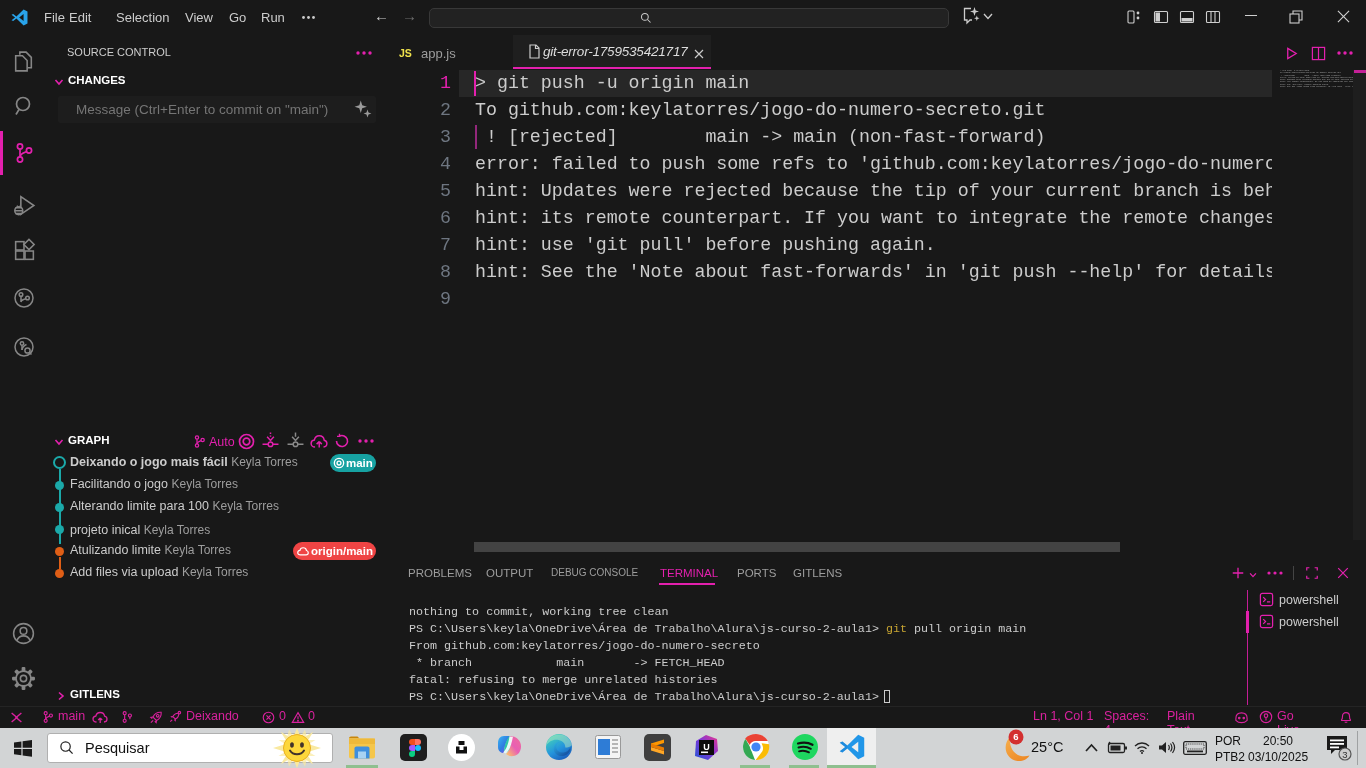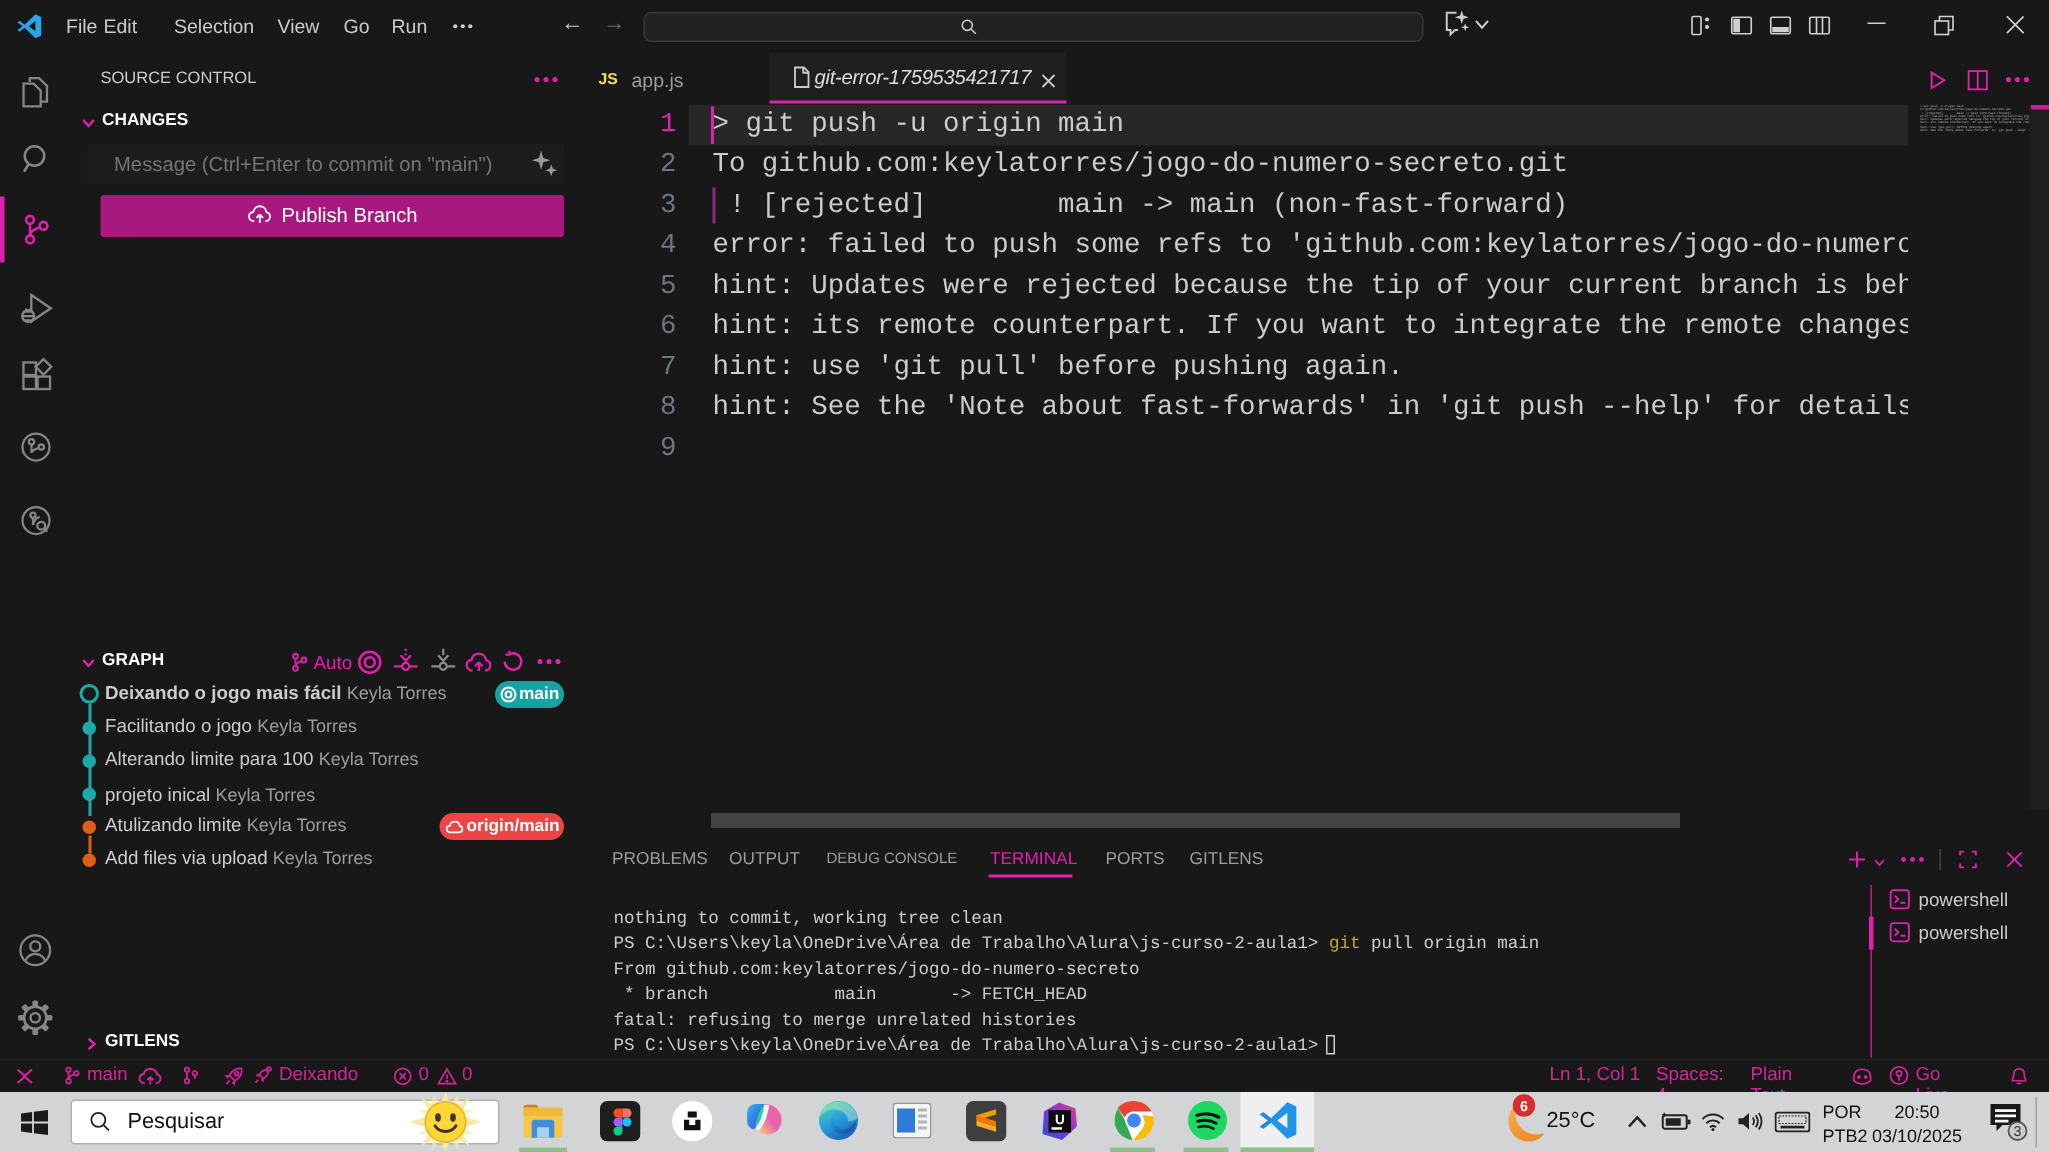--- a/index.html
+++ b/index.html
@@ -161,25 +161,20 @@
     </svg>
   <div class="abs" style="left:68px;top:74px;color:#ffffff;font-size:11.5px;font-weight:bold;">CHANGES</div>
 
   <div class="abs" style="left:58px;top:96px;width:318px;height:27px;background:#1d1d1d;border-radius:2px;"></div>
   <div class="abs" style="left:76px;top:102px;color:#757575;font-size:13.5px;">Message (Ctrl+Enter to commit on "main")</div>
   <svg class="abs" style="left:354px;top:100px" width="18" height="18" viewBox="0 0 16 16" fill="#9a9a9a">
     <path d="M6 0.5 L7.3 4.7 L11.5 6 L7.3 7.3 L6 11.5 L4.7 7.3 L0.5 6 L4.7 4.7 Z"></path>
     <path d="M12 8.5 L12.9 11.1 L15.5 12 L12.9 12.9 L12 15.5 L11.1 12.9 L8.5 12 L11.1 11.1 Z"></path>
   </svg>
 
-  <div class="abs" style="left:67px;top:130px;width:309px;height:28px;background:#a8187f;border-radius:2px;text-align:center;color:#ffffff;font-size:13.5px;line-height:28px;">
-    <svg style="vertical-align:-3px;margin-right:7px" width="16" height="16" viewBox="0 0 16 16" fill="none" stroke="#ffffff" stroke-width="1.2">
-      <path d="M4.5 12.5 C2.5 12.5,1 11,1 9.3 C1 7.6,2.3 6.4,3.9 6.2 C4.3 4,6 2.5,8.2 2.5 C10.5 2.5,12.3 4.2,12.6 6.4 C14 6.7,15 7.9,15 9.4 C15 11,13.7 12.4,12 12.5"></path>
-      <path d="M8.2 13.5 L8.2 8 M8.2 8 L6 10.2 M8.2 8 L10.4 10.2"></path>
-    </svg>Publish Branch</div>
 
   <svg class="abs" style="left:53px;top:436px" width="12" height="12" viewBox="0 0 12 12" fill="none" stroke="#e320ae" stroke-width="1.6">
       <path d="M2.5 4 L6 8 L9.5 4"></path>
     </svg>
   <div class="abs" style="left:68px;top:434px;color:#ffffff;font-size:11.5px;font-weight:bold;">GRAPH</div>
 
   <svg class="abs" style="left:192px;top:434px" width="15" height="15" viewBox="0 0 24 24" fill="none" stroke="#e320ae" stroke-width="2">
     <circle cx="8" cy="5.5" r="2.6"></circle>
       <circle cx="17" cy="9.5" r="2.6"></circle>
       <circle cx="8" cy="18.5" r="2.6"></circle>

